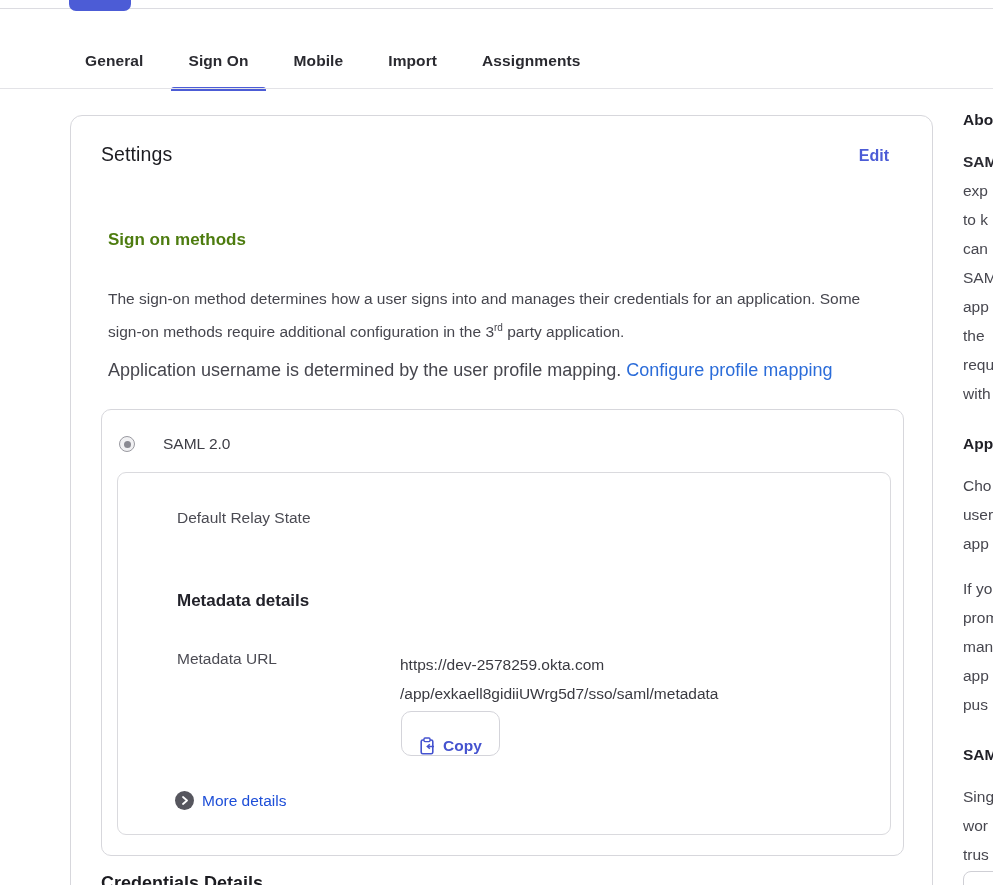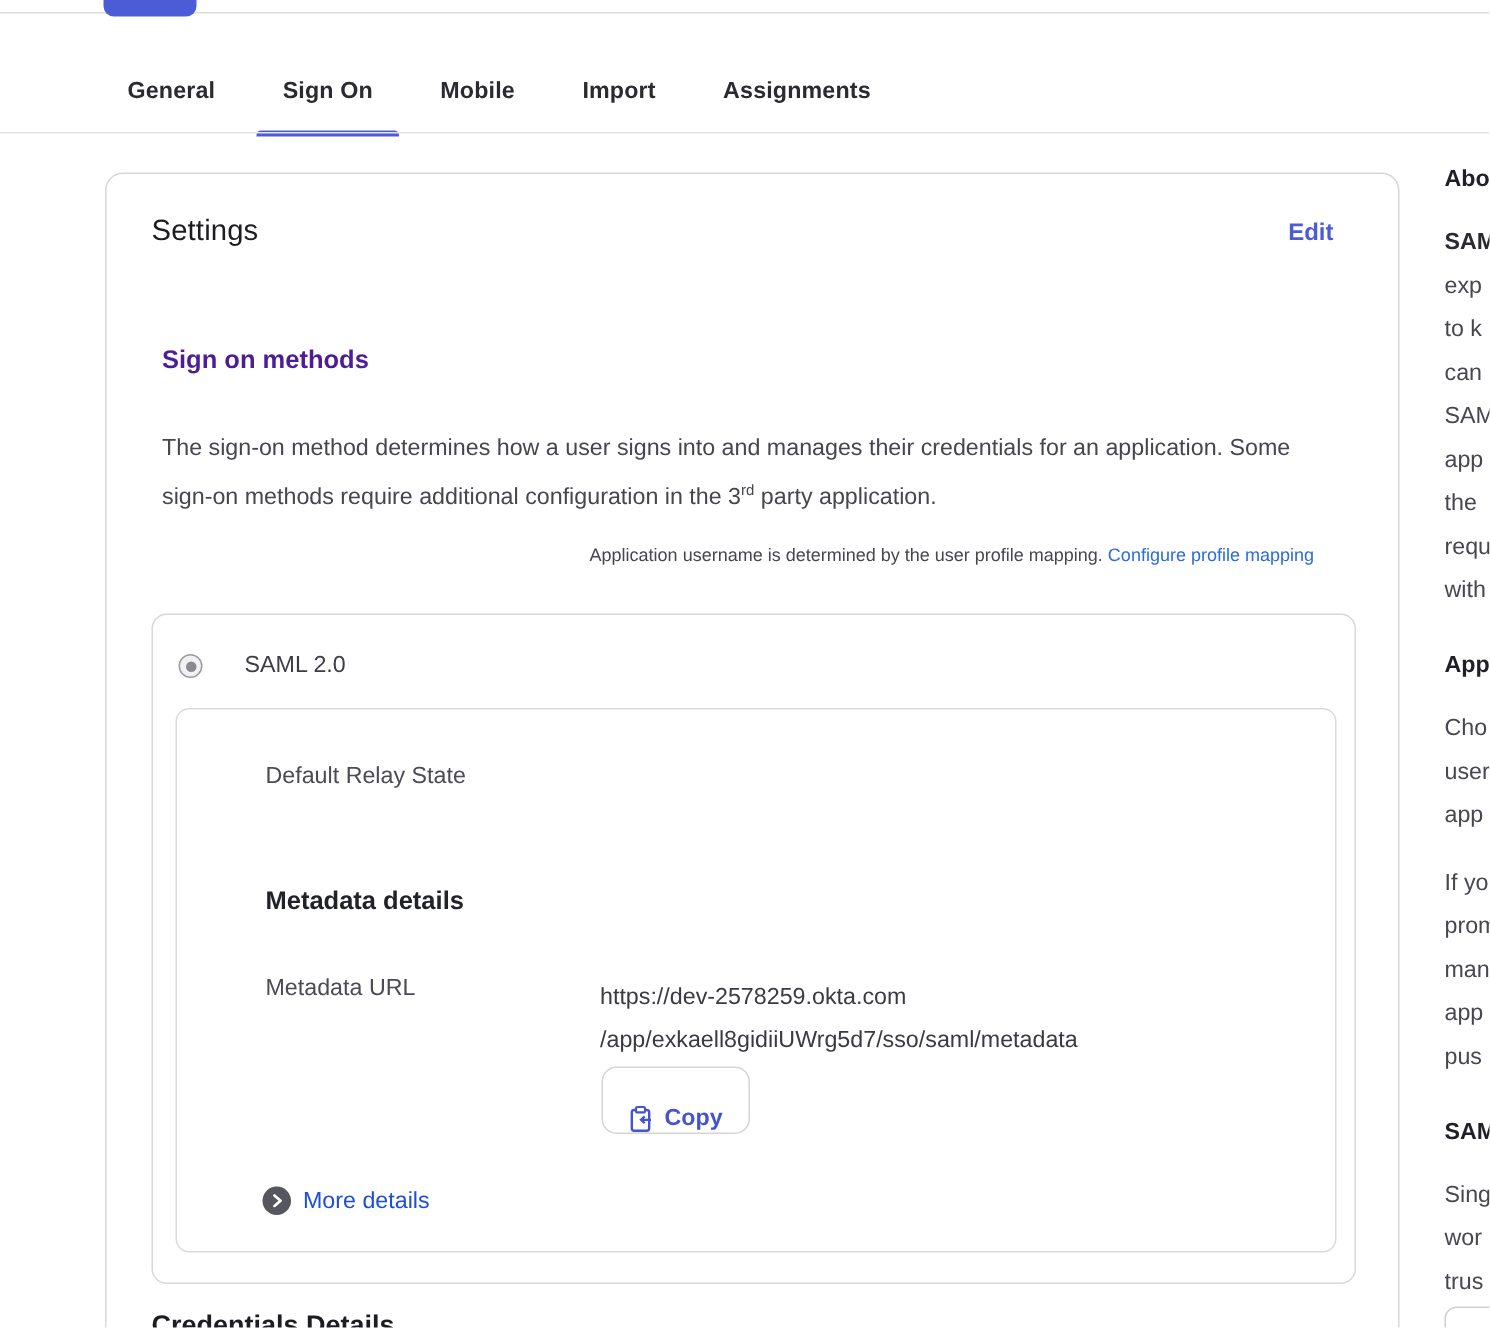--- a/index.html
+++ b/index.html
@@ -20,26 +20,26 @@
     background:#4c5cd6; border-radius:3px 3px 0 0; }
   .tab-hairline { position:absolute; top:88px; left:0; width:993px; height:1px; background:#e3e3e7; }
 
   
   .settings-card { position:absolute; left:70px; top:115px; width:863px; height:920px;
     background:#fff; border:1px solid #d7d7dc; border-radius:12px; }
   .card-title { position:absolute; left:30px; top:27px; font-size:19.5px; font-weight:400;
     color:#1c1c21; letter-spacing:.1px; }
   .edit-link { position:absolute; right:43px; top:31px; font-size:16px; font-weight:600;
     color:#4c5cd6; cursor:pointer; text-decoration:none; }
-  .section-h { position:absolute; left:37px; top:114px; font-size:17px; font-weight:700; color:#4c1d95; }
+  .section-h { position:absolute; left:37px; top:114px; font-size:17px; font-weight:700; color:#4d7c0f; }
   .para { position:absolute; left:37px; top:168px; width:768px; font-size:15.5px; color:#46464e;
     line-height:29px; }
   .para sup { font-size:10px; }
-  .para2 { position:absolute; left:37px; top:240px; width:768px; font-size:12px; color:#46464e;
-    line-height:29px;text-align:right; }
+  .para2 { position:absolute; left:37px; top:240px; width:768px; font-size:18px; color:#46464e;
+    line-height:29px; }
   .blue-link { color:#2b6cd9; text-decoration:none; cursor:pointer; }
 
   
   .method-card { position:absolute; left:30px; top:293px; width:803px; height:447px;
     border:1px solid #d7d7dc; border-radius:10px; background:#fff; }
   .radio-row { position:absolute; left:17px; top:25px; display:flex; align-items:center; cursor:pointer; }
   .radio { width:16px; height:16px; border-radius:50%; border:1.5px solid #9a9aa1; background:#f1f1f3;
     display:inline-flex; align-items:center; justify-content:center; }
   .radio .dot { width:7px; height:7px; border-radius:50%; background:#8a8a92; }
   .radio-label { margin-left:28px; font-size:15.5px; color:#3d3d45; }

